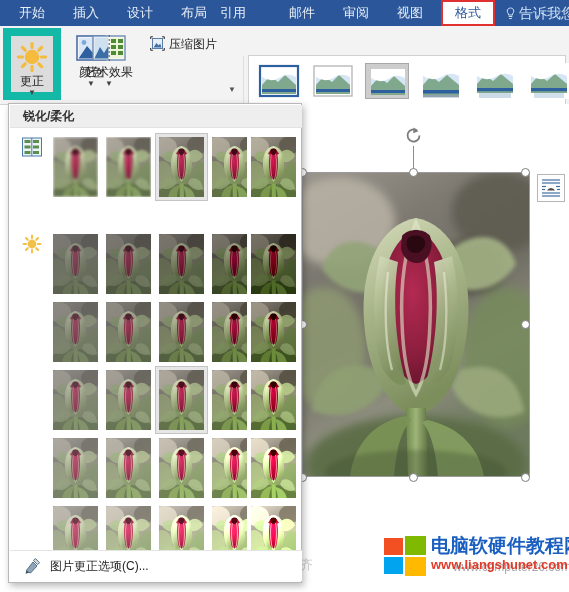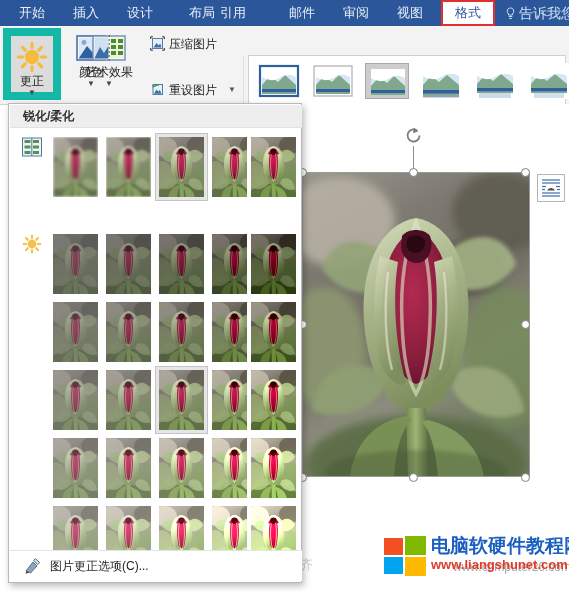--- a/index.html
+++ b/index.html
@@ -168,21 +168,21 @@
   
   .rose{position:absolute;left:0;top:0;width:100%;height:100%;}
 </style>
 </head>
 <body>
 
 <div class="tabbar">
   <div class="tab" style="left:10px;width:44px;">开始</div>
   <div class="tab" style="left:64px;width:44px;">插入</div>
   <div class="tab" style="left:118px;width:44px;font-family:Liberation Serif, serif;">设计</div>
-  <div class="tab" style="left:180px;width:44px;">布局</div>
+  <div class="tab" style="left:172px;width:44px;">布局</div>
   <div class="tab" style="left:211px;width:44px;">引用</div>
   <div class="tab" style="left:280px;width:44px;">邮件</div>
   <div class="tab" style="left:334px;width:44px;">审阅</div>
   <div class="tab" style="left:388px;width:44px;">视图</div>
   <div class="tab active" style="left:441px;width:54px;">
     <span>格式</span>
     <span class="tabred"></span>
   </div>
   <div class="tellme" style="left:505px;">
     <span class="bulb">
@@ -260,30 +260,20 @@
         <rect x="2.5" y="2.5" width="10" height="10" fill="#e8eef6" stroke="#5a7ca8" stroke-width="1"></rect>
         <path d="M3.5 11.5 L6.5 7 L8.6 9.6 L10.2 7.6 L11.5 11.5 Z" fill="#3f6ea5"></path>
         <g stroke="#333" stroke-width="1.1">
           <path d="M0.7 0.7h2.2M0.7 0.7v2.2M14.3 0.7h-2.2M14.3 0.7v2.2M0.7 14.3h2.2M0.7 14.3v-2.2M14.3 14.3h-2.2M14.3 14.3v-2.2"></path>
         </g>
       </svg>
     </span><span>压缩图片</span>
   </div>
 
 
-  <div class="smallbtn" style="left:150px;top:54px;">
-    <span class="si">
-      <svg width="15" height="15" viewBox="0 0 15 15">
-        <rect x="3" y="2.5" width="9.5" height="10" fill="#e5f0f8" stroke="#4c7fa8" stroke-width="1"></rect>
-        <path d="M4 11.8 L6.6 7.6 L8.4 9.8 L9.8 8 L11.5 11.8 Z" fill="#3d7097"></path>
-        <path d="M4.5 4.8a3.2 3.2 0 0 1 4.4-1.6" fill="none" stroke="#2f8a4c" stroke-width="1.4"></path>
-        <path d="M2.8 2.6 L5 4.4 L2.6 5.6 Z" fill="#2f8a4c"></path>
-      </svg>
-    </span><span>重设图片</span>
-  </div>
   <div class="smallcar" style="left:228px;top:59px;">▼</div>
 
   <div class="ribbon-sep" style="left:243px;"></div>
 
   <div class="galbox">
     <div class="gth" style="left:8px;">
         <div class="gthumb-inner"><svg width="44" height="36" viewBox="0 0 44 36">
             <rect x="3" y="3" width="38" height="30" fill="#fff" stroke="#2e5f9e" stroke-width="2.2"></rect>
             <rect x="5" y="5" width="34" height="26" fill="#d7e6f4"></rect>
             <path d="M5 22 L13 13 L21 19 L28 12 L39 22 L39 31 L5 31 Z" fill="#7fa88c"></path>

